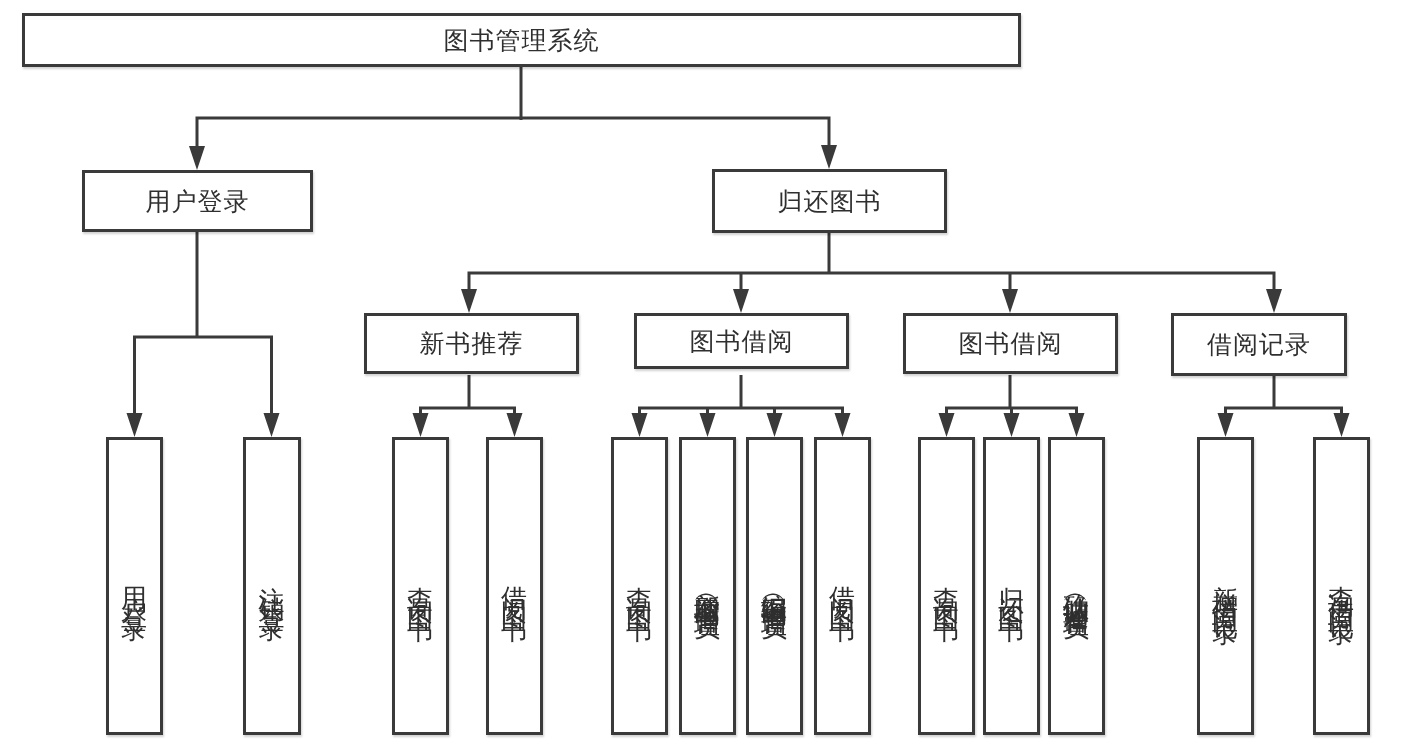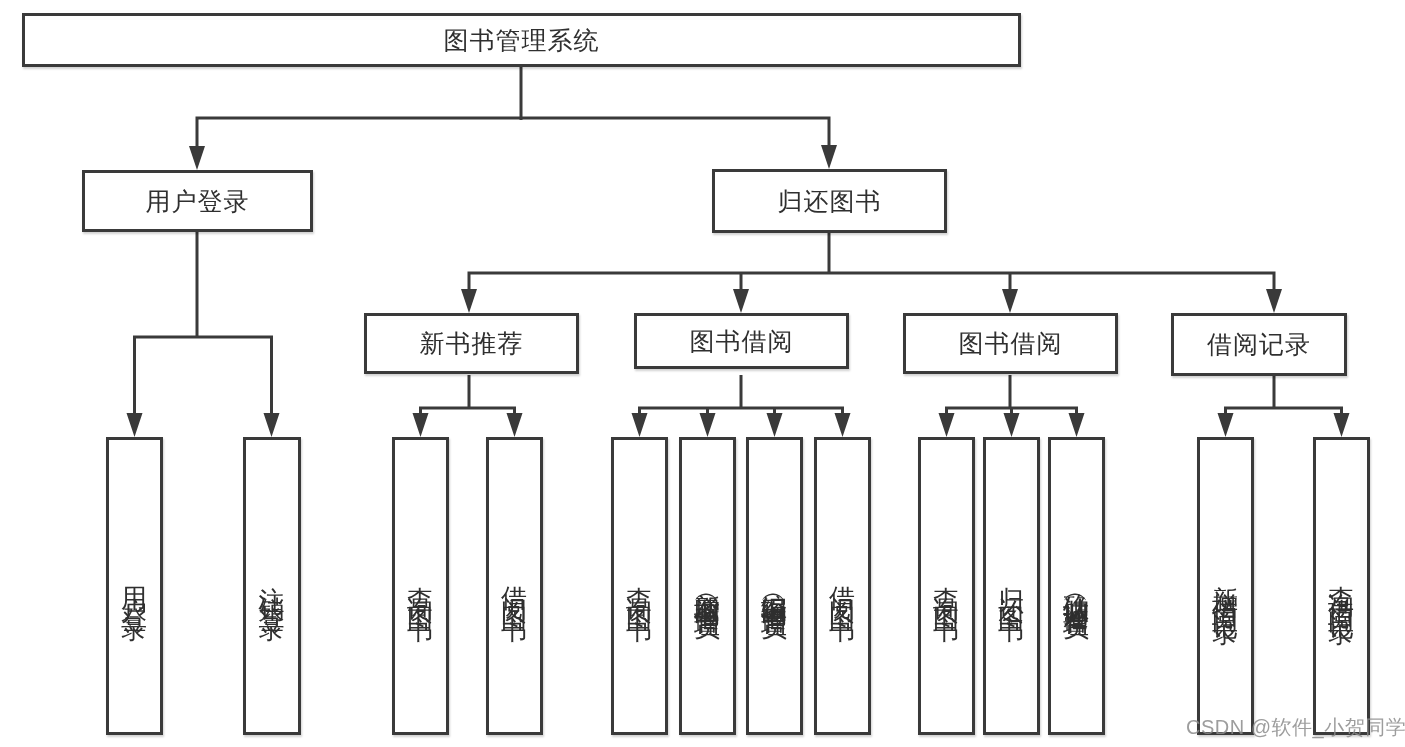--- a/index.html
+++ b/index.html
@@ -119,15 +119,14 @@
   <div class="node v" style="left: 746px; top: 437px; width: 57px; height: 298px; letter-spacing: 3px;">编辑图书（管理员）</div>
   <div class="node v" style="left: 814px; top: 437px; width: 57px; height: 298px; letter-spacing: 10px;">借阅图书</div>
 
   <div class="node v" style="left: 918px; top: 437px; width: 57px; height: 298px; letter-spacing: 10px;">查询图书</div>
   <div class="node v" style="left: 983px; top: 437px; width: 57px; height: 298px; letter-spacing: 10px;">归还图书</div>
   <div class="node v" style="left: 1048px; top: 437px; width: 57px; height: 298px; letter-spacing: 3px;">确认归还（管理员）</div>
 
   <div class="node v" style="left: 1197px; top: 437px; width: 57px; height: 298px; letter-spacing: 7px;">新增借阅记录</div>
   <div class="node v" style="left: 1313px; top: 437px; width: 57px; height: 298px; letter-spacing: 7px;">查询借阅记录</div>
 
-  <div class="watermark">CSDN @软件_小贺同学</div>
 
 </div>
 
 </body></html>

